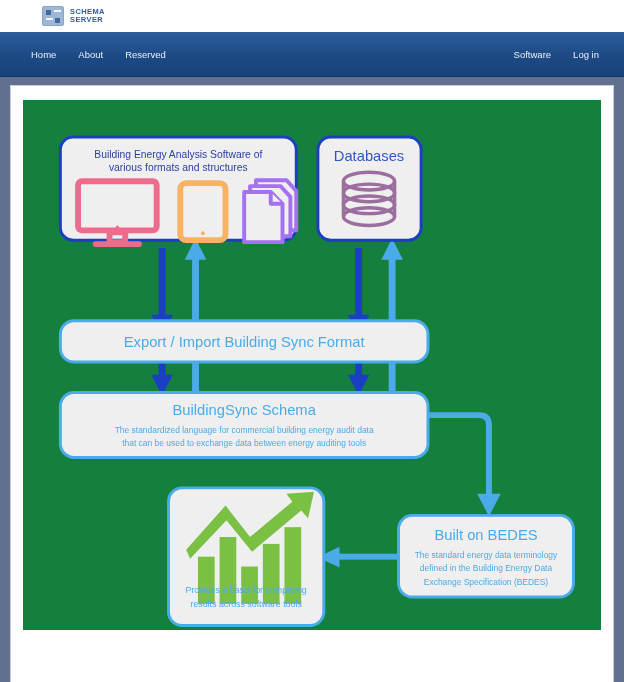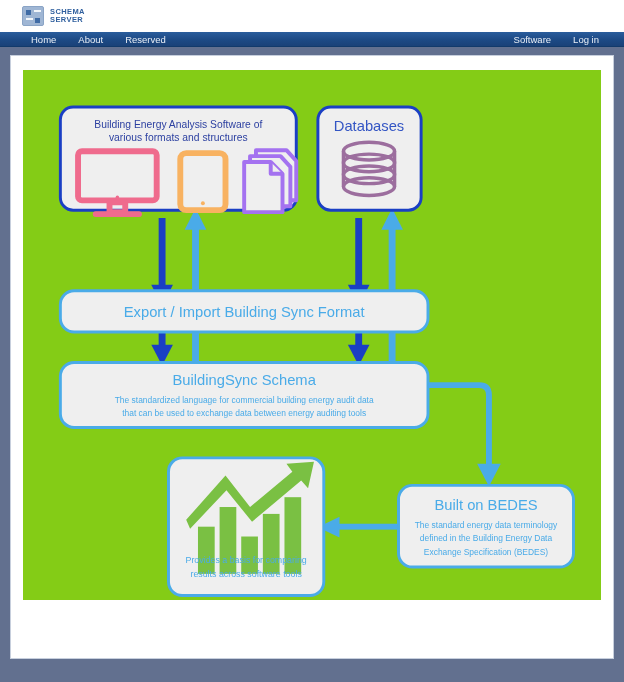--- a/index.html
+++ b/index.html
@@ -11,21 +11,21 @@
     background: #62708f;
     font-family: "Liberation Sans", sans-serif;
   }
 
   
   .logobar {
     height: 32px;
     background: #ffffff;
     display: flex;
     align-items: center;
-    padding-left: 22px;
+    padding-left: 42px;
   }
   .logo-wrap { display: flex; align-items: center; gap: 6px; }
   .logo-mark {
     width: 22px; height: 20px;
     background: #9fb6d4;
     border: 1px solid #8aa4c6;
     border-radius: 2px;
     position: relative;
   }
   .logo-mark i {
@@ -40,21 +40,21 @@
   .logo-text {
     font-size: 7.5px;
     line-height: 8.5px;
     font-weight: bold;
     color: #2f5f9e;
     letter-spacing: 0.4px;
   }
 
   
   .navbar {
-    height: 15px;
+    height: 45px;
     background: linear-gradient(to bottom, #2a5d9c 0%, #1d4a85 55%, #1a4178 100%);
     display: flex;
     align-items: center;
     justify-content: space-between;
     padding: 0 14px 0 20px;
     border-bottom: 1px solid #123a6b;
   }
   .nav-group { display: flex; align-items: center; }
   .nav-link {
     color: #e9eff7;
@@ -75,21 +75,21 @@
     border: 1px solid #c7cfdd;
     height: 100%;
     display: flex;
     flex-direction: column;
     padding: 14px 12px 0 12px;
   }
 
   
   .diagram {
     position: relative;
-    background: #84cc16;
+    background: #15803d;
     height: 530px;
     width: 100%;
   }
   .diagram svg { display:block; width: 100%; height: 100%; }
 
   
   .footer {
     margin-top: auto;
     border-top: 1px solid #e2e2e2;
     padding: 9px 2px 0 2px;

